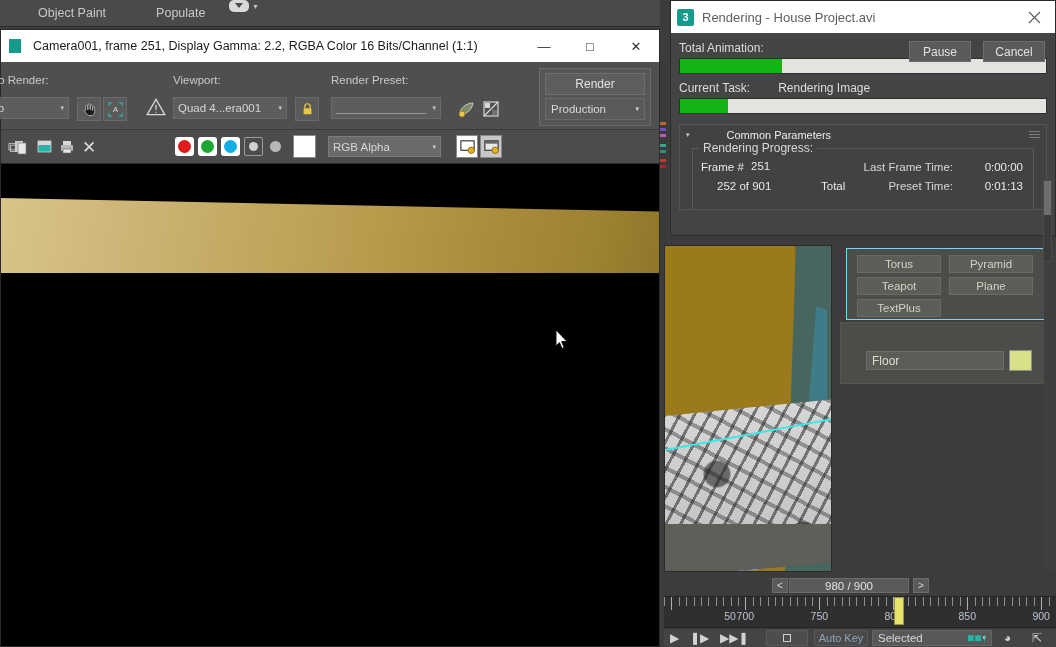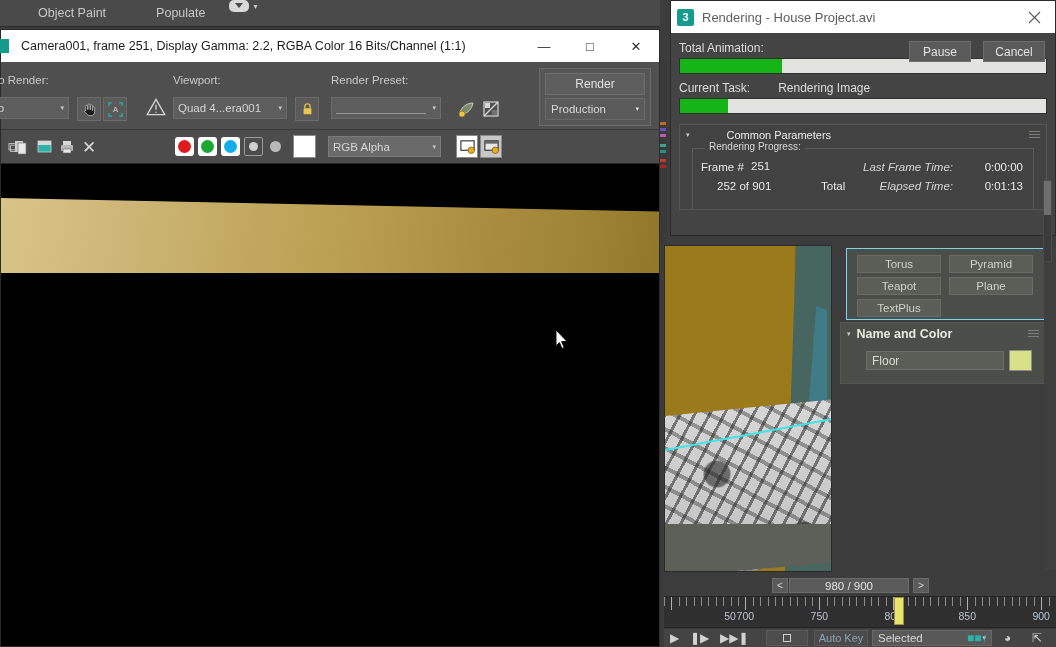--- a/index.html
+++ b/index.html
@@ -41,21 +41,21 @@
     background: #3c3c3c;
   }
 
   
   .rfw {
     position: absolute; left: 0; top: 29px; width: 660px; height: 618px;
     background: #525252; border: 1px solid #2b2b2b;
   }
   .rfw-title {
     height: 32px; background: #ffffff; display: flex; align-items: center;
-    padding-left: 4px; gap: 6px;
+    padding-left: 16px; gap: 6px;
   }
   .rfw-icon {
     width: 12px; height: 14px; background: #159b8c; flex: 0 0 auto;
     margin-left: -8px;
   }
   .rfw-title-text {
     font-size: 12.5px; color: #1b1b1b; flex: 1 1 auto; white-space: nowrap;
     overflow: hidden; padding-left: 6px;
   }
   .rfw-wbtns { display: flex; align-items: center; height: 32px; }
@@ -313,25 +313,25 @@
   }
   .rollup-hdr {
     display: flex; align-items: center; gap: 6px; padding: 4px 6px 2px 6px;
   }
   .rollup-title { color: #eaeaea; font-size: 11px; font-weight: normal; padding-left: 31px; }
   .group-box {
     position: absolute; left: 12px; top: 23px; right: 12px; bottom: -10px;
     border: 1px solid #5a5a5a;
   }
   .group-legend {
-    position: absolute; left: 12px; top: -8px; background: #424242;
-    padding: 0 4px; color: #d8d8d8; font-size: 10px;
+    position: absolute; left: 6px; top: -8px; background: #424242;
+    padding: 0 4px; color: #d8d8d8; font-size: 12px;
   }
   .gv { position: absolute; color: #e8e8e8; font-size: 11.5px; white-space: nowrap; }
-  .gv.dim { color: #d6d6d6; font-style: italic; }
+  .gv.dim { color: #d6d6d6; }
   .dlg-scroll {
     position: absolute; right: 3px; top: 147px; width: 9px; height: 82px;
     background: #3b3b3b; border: 1px solid #4a4a4a;
   }
   .dlg-scroll i {
     display: block; width: 100%; height: 34px; background: #6e6e6e;
   }
 
   .cursor { position: absolute; left: 555px; top: 329px; }
 </style>
@@ -374,25 +374,20 @@
 
   <div class="cmd-obj">
     <div class="objbtn" style="left:10px;top:6px">Torus</div>
     <div class="objbtn" style="left:102px;top:6px">Pyramid</div>
     <div class="objbtn" style="left:10px;top:28px">Teapot</div>
     <div class="objbtn" style="left:102px;top:28px">Plane</div>
     <div class="objbtn" style="left:10px;top:50px">TextPlus</div>
   </div>
 
   <div class="rollout">
-    <div class="rollout-hdr">
-      <span class="roll-caret">▾</span>
-      <span class="roll-title">Name and Color</span>
-      <span class="roll-grip"></span>
-    </div>
     <div class="name-field">Floor</div>
     <div class="color-swatch" style="background:#d9e08a"></div>
   </div>
   <div class="panel-right-col"></div>
 
   <div class="tl-frame-row">
     <div class="tl-arrow" style="left:108px;top:0">&lt;</div>
     <div class="tl-counter">980 / 900</div>
     <div class="tl-arrow" style="left:249px;top:0">&gt;</div>
   </div>
@@ -658,21 +653,21 @@
           <span class="roll-grip" style="margin-left:auto"></span>
         </div>
         <div class="group-box">
           <span class="group-legend">Rendering Progress:</span>
           <span class="gv" style="left:8px;top:12px">Frame #</span>
           <span class="gv" style="left:58px;top:11px">251</span>
           <span class="gv" style="left:24px;top:31px">252 of 901</span>
           <span class="gv" style="left:128px;top:31px">Total</span>
           <span class="gv dim" style="right:80px;top:12px">Last Frame Time:</span>
           <span class="gv" style="right:10px;top:12px">0:00:00</span>
-          <span class="gv dim" style="right:80px;top:31px">Elapsed Time:</span>
+          <span class="gv dim" style="right:80px;top:31px">Preset Time:</span>
           <span class="gv" style="right:10px;top:31px">0:01:13</span>
         </div>
       </div>
 
       <div class="dlg-scroll">
         <i></i>
       </div>
     </div>
   </div>
 

